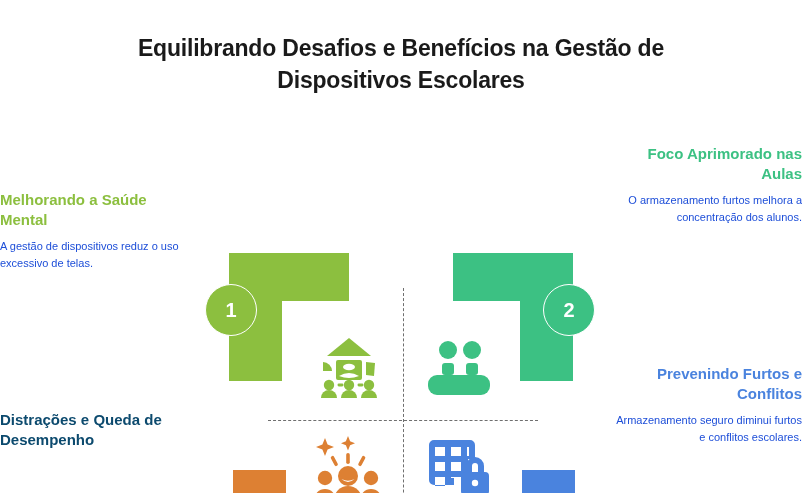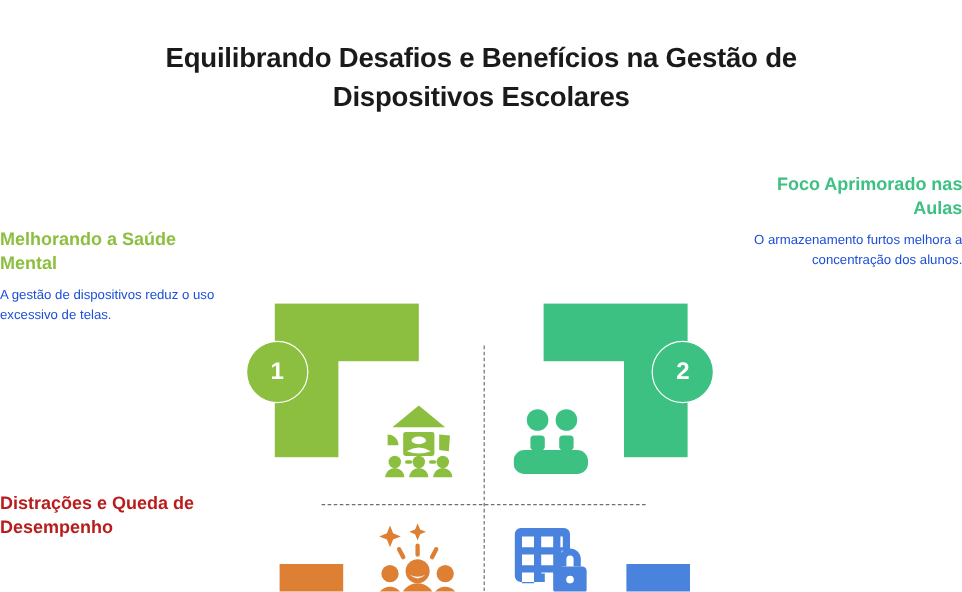--- a/index.html
+++ b/index.html
@@ -191,33 +191,37 @@
       <circle cx="36" cy="40" r="10"></circle>
       <path d="M29.5 43 q6.5 6 13 0 q-6.5 3.4 -13 0 Z" fill="#ffffff"></path>
       <path d="M22 64 a14 14 0 0 1 28 0 Z"></path>
       <circle cx="13" cy="42" r="7.2"></circle>
       <path d="M2 64 a11 11 0 0 1 22 0 Z"></path>
       <circle cx="59" cy="42" r="7.2"></circle>
       <path d="M48 64 a11 11 0 0 1 22 0 Z"></path>
     </svg>
   </div>
   <div class="txt right" id="txt-3">
-    <h3 style="color:#b91c1c">Distrações e Queda de Desempenho</h3>
+    <h3 style="color:#0c4a6e">Distrações e Queda de Desempenho</h3>
   </div>
 
   <div class="shape" id="shape-4">
     <div class="bar bar-v" style="background:#4A83DE"></div>
 
   </div>
 
   <div class="icon-box" id="icon-4">
     <svg viewBox="0 0 62 62" xmlns="http://www.w3.org/2000/svg">
       <path d="M7 4 h36 a5 5 0 0 1 5 5 v14 h-7 v19 h-14 v7 H7 a5 5 0 0 1 -5 -5 V9 a5 5 0 0 1 5 -5 Z
                M8 11 v9 h10 v-9 Z M24 11 v9 h10 v-9 Z M40 11 v9 h2 v-9 Z
                M8 26 v9 h10 v-9 Z M24 26 v9 h10 v-9 Z
                M8 41 v9 h10 v-9 Z M24 41 v1 h10 v-1 Z" fill="#4A83DE"></path>
       <path d="M39 30 a9 9 0 0 1 18 0 v6 h-6 v-6 a3 3 0 0 0 -6 0 v6 h-6 Z" fill="#4A83DE"></path>
       <rect x="34" y="36" width="28" height="23" rx="4" fill="#4A83DE"></rect>
       <circle cx="48" cy="47" r="3.2" fill="#ffffff"></circle>
     </svg>
   </div>
+  <div class="txt left" id="txt-4">
+    <h3 style="color:#4A83DE">Prevenindo Furtos e Conflitos</h3>
+    <p>Armazenamento seguro diminui furtos e conflitos escolares.</p>
+  </div>
 
 </div>
 
 </body></html>

